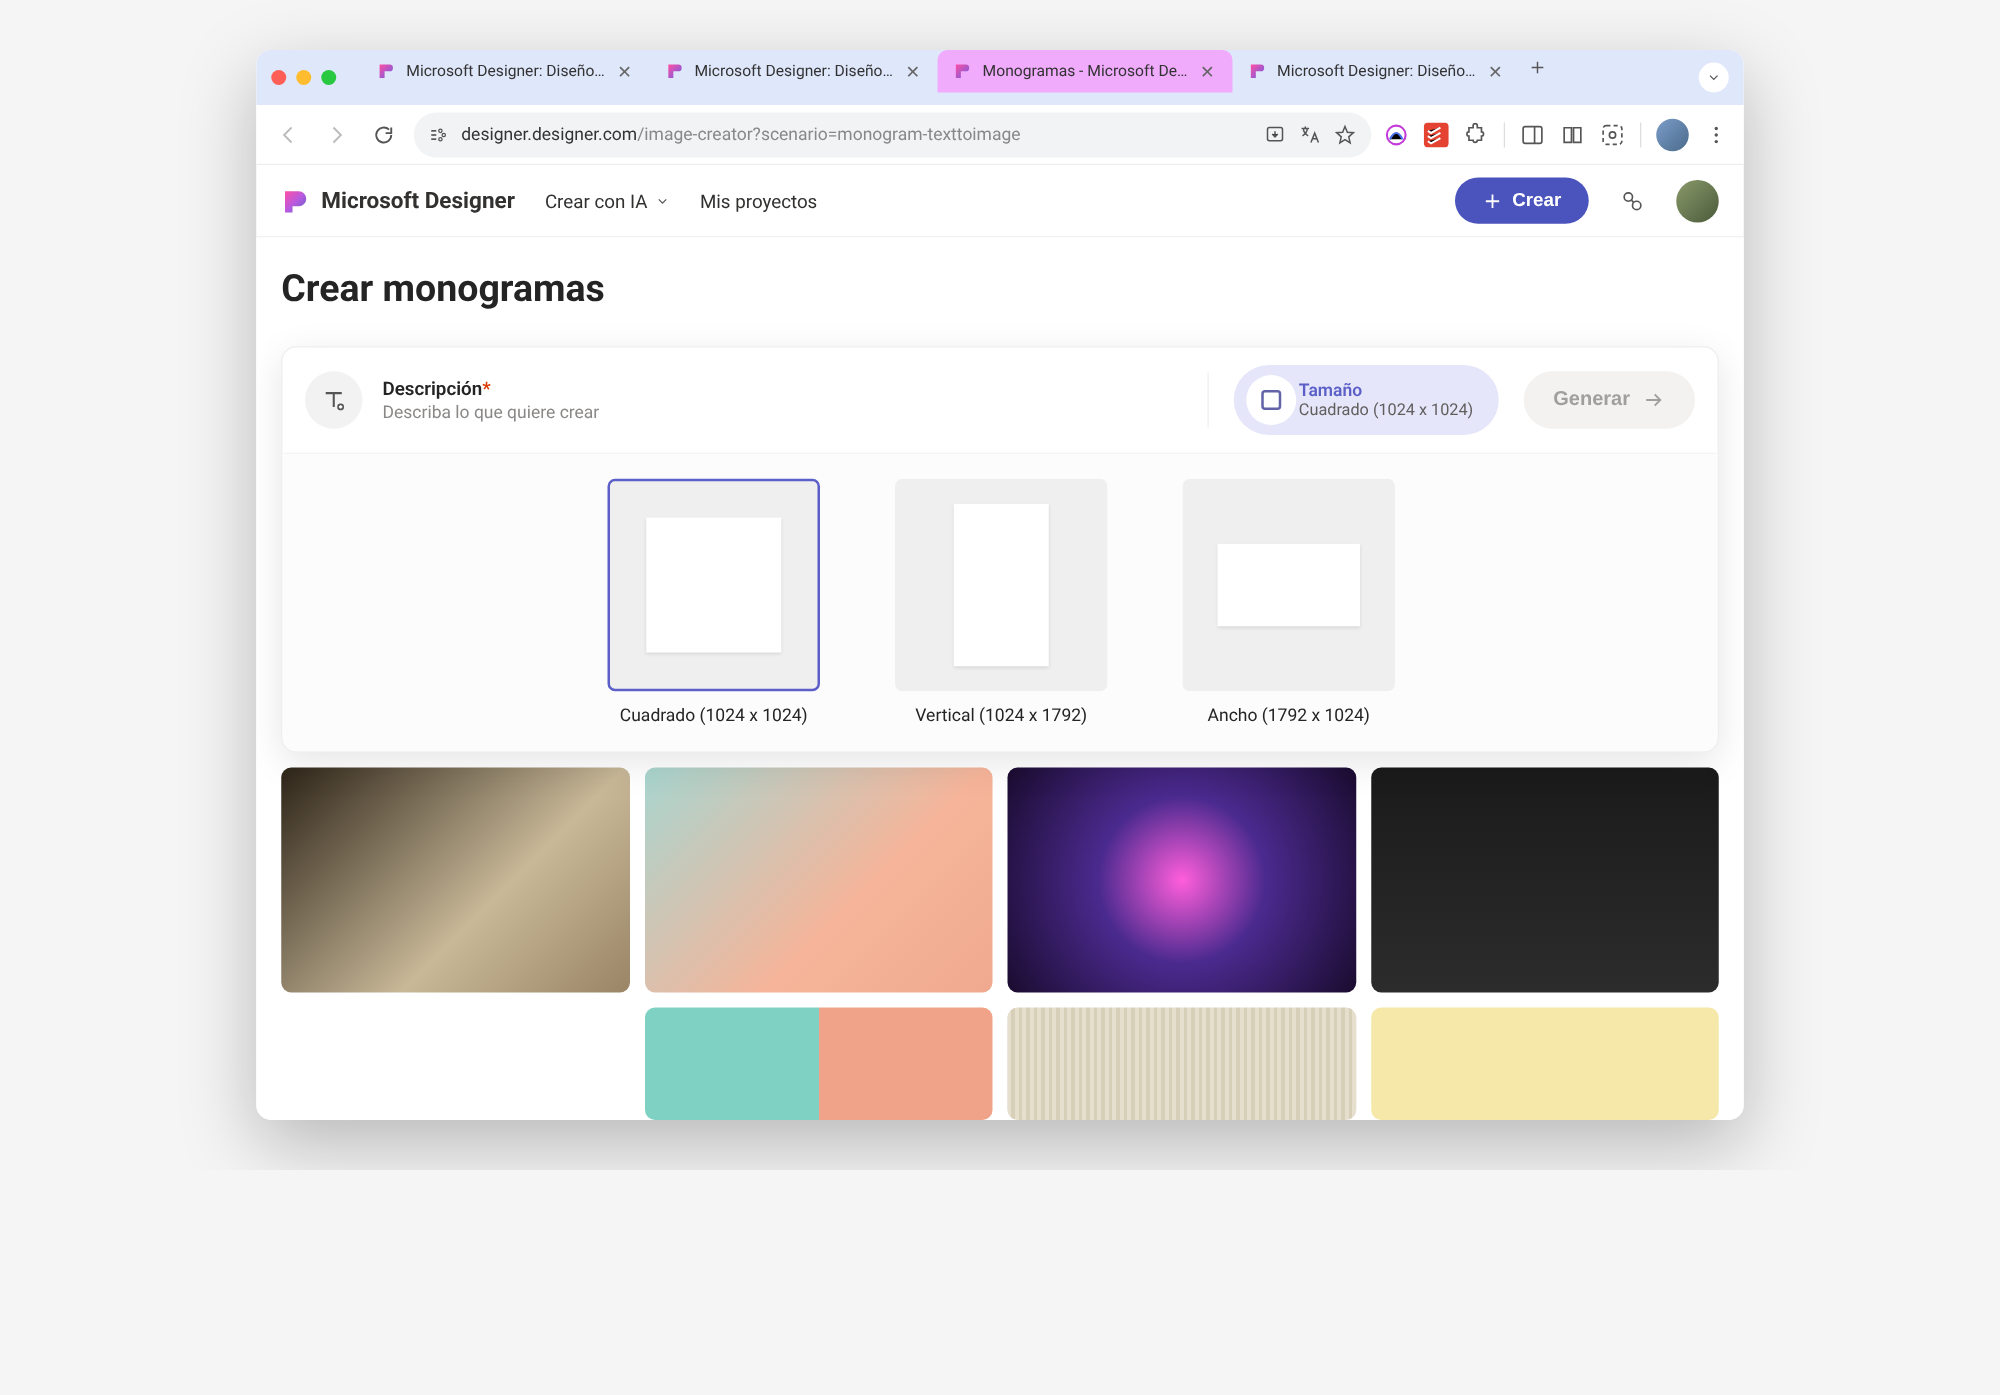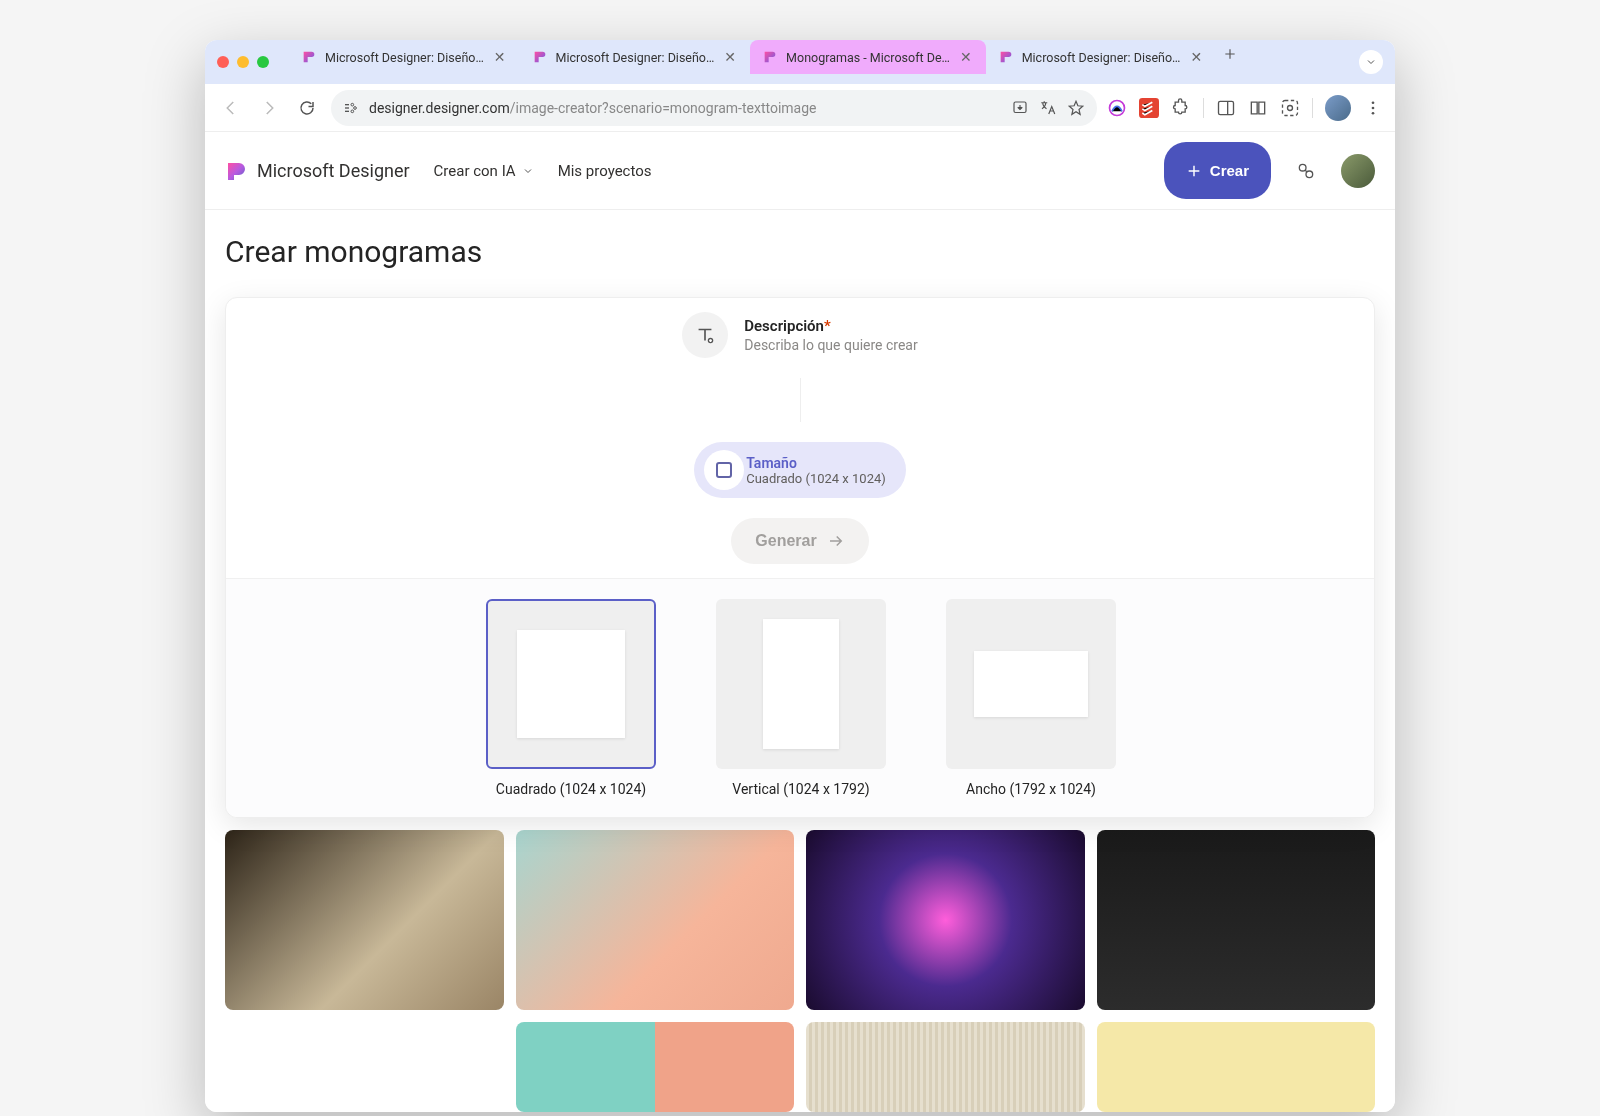--- a/index.html
+++ b/index.html
@@ -62,44 +62,44 @@
     .ext-icons { display:flex; gap:12px; align-items:center; color:#555; }
     .ext-icon { width:20px; height:20px; display:flex;align-items:center;justify-content:center; cursor:pointer; }
     .divider-v { width:1px; height:20px; background:#ddd; }
     .profile-pic { width:26px; height:26px; border-radius:50%; background: linear-gradient(135deg,#7b9cc9,#4a6b8a); cursor:pointer; }
 
     
     .app-header {
       display:flex; align-items:center; padding: 10px 20px; gap:24px;
       border-bottom:1px solid #eee;
     }
-    .logo { display:flex; align-items:center; gap:8px; font-weight:400; font-size:18px; color:#323130; }
+    .logo { display:flex; align-items:center; gap:8px; font-weight:700; font-size:18px; color:#323130; }
     .logo-mark { width:24px; height:24px; }
     .nav-link { font-size:15px; color:#323130; cursor:pointer; display:flex; align-items:center; gap:6px; }
     .spacer { flex:1; }
     .crear-btn {
       background:#4b53bc; color:#fff; border:none; border-radius:22px;
-      padding:20px 22px; font-size:15px; font-weight:600; cursor:pointer;
+      padding:10px 22px; font-size:15px; font-weight:600; cursor:pointer;
       display:flex; align-items:center; gap:8px;
     }
     .hdr-icon { width:22px; height:22px; color:#555; cursor:pointer; display:flex;align-items:center;justify-content:center; }
     .avatar { width:34px; height:34px; border-radius:50%; background:linear-gradient(135deg,#8a9a6a,#4a5a3a); cursor:pointer; }
 
     
     .content { padding: 24px 20px 0; background:#fff; position:relative; }
-    .page-title { font-size:30px; font-weight:400; color:#242424; margin-bottom:28px; margin-left:0; }
+    .page-title { font-size:30px; font-weight:700; color:#242424; margin-bottom:28px; margin-left:0; }
 
     .panel {
       background:#fff; border:1px solid #eee; border-radius:12px;
       box-shadow: 0 8px 30px rgba(0,0,0,0.1);
       margin-bottom: 0;
       position:relative;
       z-index:10;
     }
-    .panel-top { display:flex; align-items:center; padding:14px 18px; gap:20px;flex-direction:column; }
+    .panel-top { display:flex; align-items:center; padding:14px 18px; gap:20px; }
     .desc-block { display:flex; align-items:center; gap:16px; flex:1; }
     .desc-icon {
       width:46px; height:46px; border-radius:50%; background:#f2f2f2;
       display:flex;align-items:center;justify-content:center; color:#555;
     }
     .desc-text .label { font-size:15px; font-weight:600; color:#242424; }
     .desc-text .req { color:#d83b01; }
     .desc-text .hint { font-size:14px; color:#8a8886; margin-top:2px;text-align:center; }
     .vdiv { width:1px; height:44px; background:#eee; }
     .size-chip {

